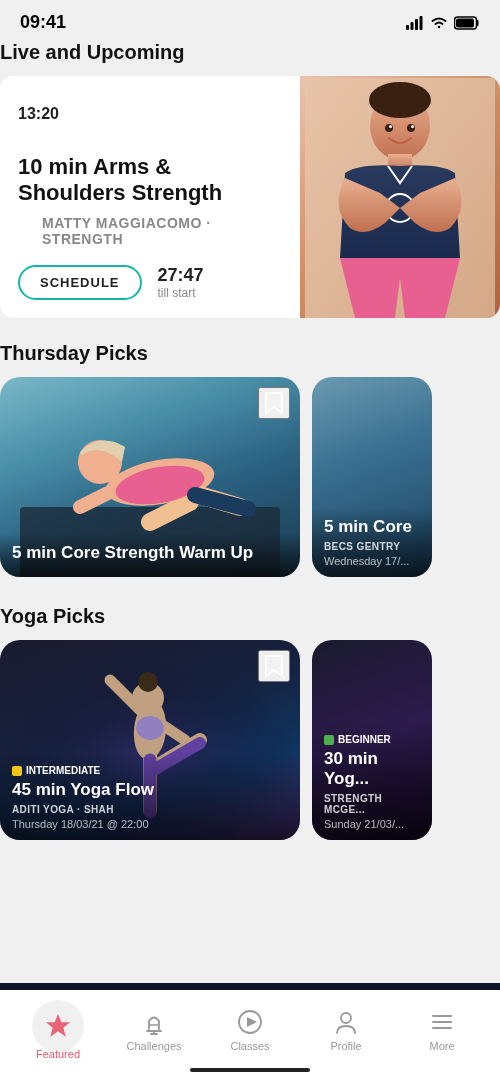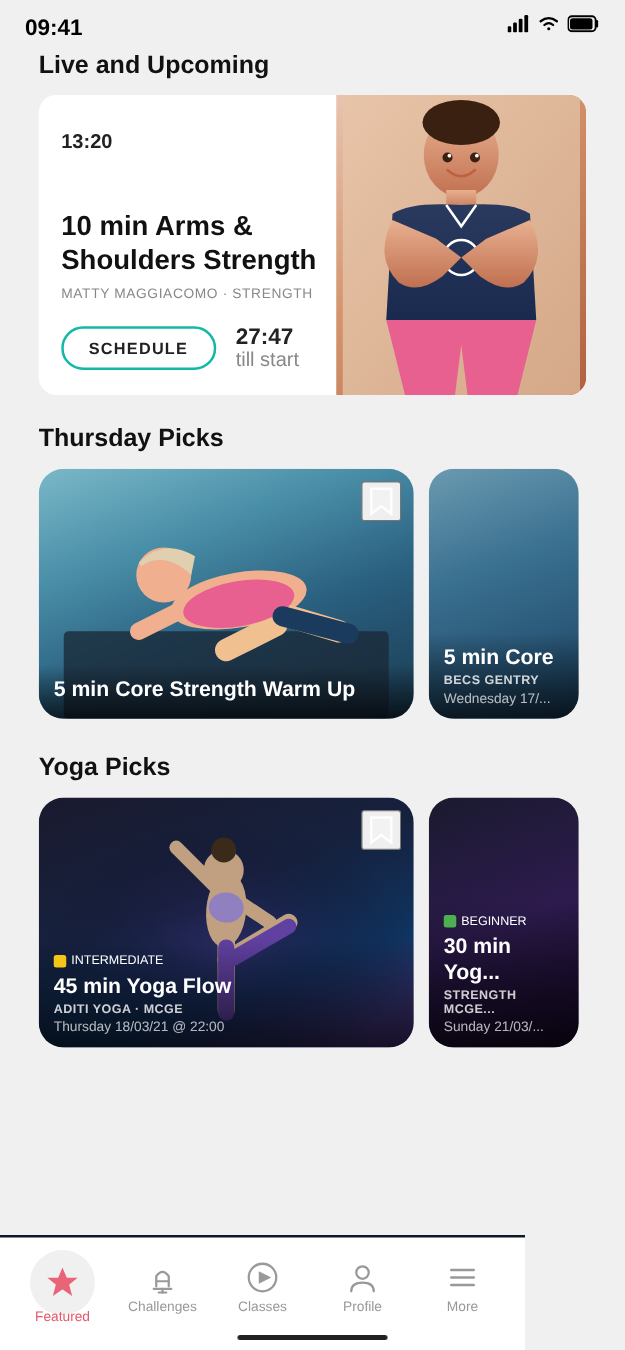--- a/index.html
+++ b/index.html
@@ -10,38 +10,38 @@
       background: #f0f0f0;
       font-family: -apple-system, BlinkMacSystemFont, 'Helvetica Neue', sans-serif;
       overflow-x: hidden;
       position: relative;
     }
 
     
     .status-bar {
       display: flex;
       justify-content: space-between;
-      align-items: flex-start;
+      align-items: center;
       padding: 12px 20px 8px 20px;
       background: #f0f0f0;
     }
     .status-time {
       font-size: 18px;
       font-weight: 700;
       color: #000;
     }
     .status-icons {
       display: flex;
       align-items: center;
       gap: 6px;
     }
 
     
     .scroll-content {
-      padding: 0 31px;
+      padding: 0 0;
       padding-bottom: 100px;
     }
 
     
     .section-title {
       font-size: 20px;
       font-weight: 700;
       color: #111;
       margin-bottom: 12px;
     }
@@ -87,25 +87,26 @@
       padding-top: 60px;
     }
     .live-card-title {
       font-size: 22px;
       font-weight: 700;
       color: #111;
       line-height: 1.2;
       margin-bottom: 8px;
     }
     .live-card-meta {
-      font-size: 11px;
-      font-weight: 400;
+      font-size: 14px;
+      font-weight: 700;
       color: #888;
       letter-spacing: 0.5px;
       margin-bottom: 18px;
+      margin-left: 24px;
     }
     .live-card-actions {
       display: flex;
       align-items: center;
       gap: 16px;
     }
     .schedule-btn {
       border: 2px solid #14b8a6;
       border-radius: 24px;
       padding: 8px 20px;
@@ -120,21 +121,21 @@
       display: flex;
       flex-direction: column;
       align-items: flex-start;
     }
     .till-start-time {
       font-size: 18px;
       font-weight: 700;
       color: #222;
     }
     .till-start-label {
-      font-size: 16px;
+      font-size: 12px;
       color: #888;
     }
 
     
     .picks-section {
       margin-bottom: 24px;
     }
     .cards-row {
       display: flex;
       gap: 12px;
@@ -205,40 +206,40 @@
     }
     .pick-card-date {
       font-size: 11px;
       color: rgba(255,255,255,0.7);
     }
     .difficulty-badge {
       display: inline-flex;
       align-items: center;
       gap: 4px;
       font-size: 10px;
-      font-weight: 400;
+      font-weight: 700;
       color: #fff;
       margin-bottom: 4px;
     }
     .badge-dot {
       width: 10px;
       height: 10px;
       border-radius: 2px;
     }
     .badge-dot.yellow { background: #f5c518; }
     .badge-dot.green { background: #4caf50; }
 
     
     .bottom-nav {
       position: fixed;
       bottom: 0;
       left: 0;
-      width: 420px;
+      width: 500px;
       background: #fff;
-      border-top: 2px solid #0f172a;
+      border-top: 7px solid #0f172a;
       display: flex;
       align-items: center;
       justify-content: space-around;
       padding: 10px 10px 20px 10px;
       z-index: 100;
     }
     .nav-item {
       display: flex;
       flex-direction: column;
       align-items: center;
@@ -485,21 +486,21 @@
         </button>
         <div class="pick-card-overlay">
           <div class="difficulty-badge">
             <span class="badge-dot yellow"></span>
             <span>INTERMEDIATE</span>
           </div>
           <div class="pick-card-title">45 min Yoga Flow</div>
           <div class="pick-card-meta">
             <span>ADITI YOGA</span>
             <span> · </span>
-            <span>MCGE</span>
+            <span>SHAH</span>
           </div>
           <div class="pick-card-date">Thursday 18/03/21 @ 22:00</div>
         </div>
       </div>
 
       <div class="pick-card" style="min-width:120px;">
         <div class="pick-card-bg yoga2"></div>
         <div class="pick-card-overlay">
           <div class="difficulty-badge">
             <span class="badge-dot green"></span>

